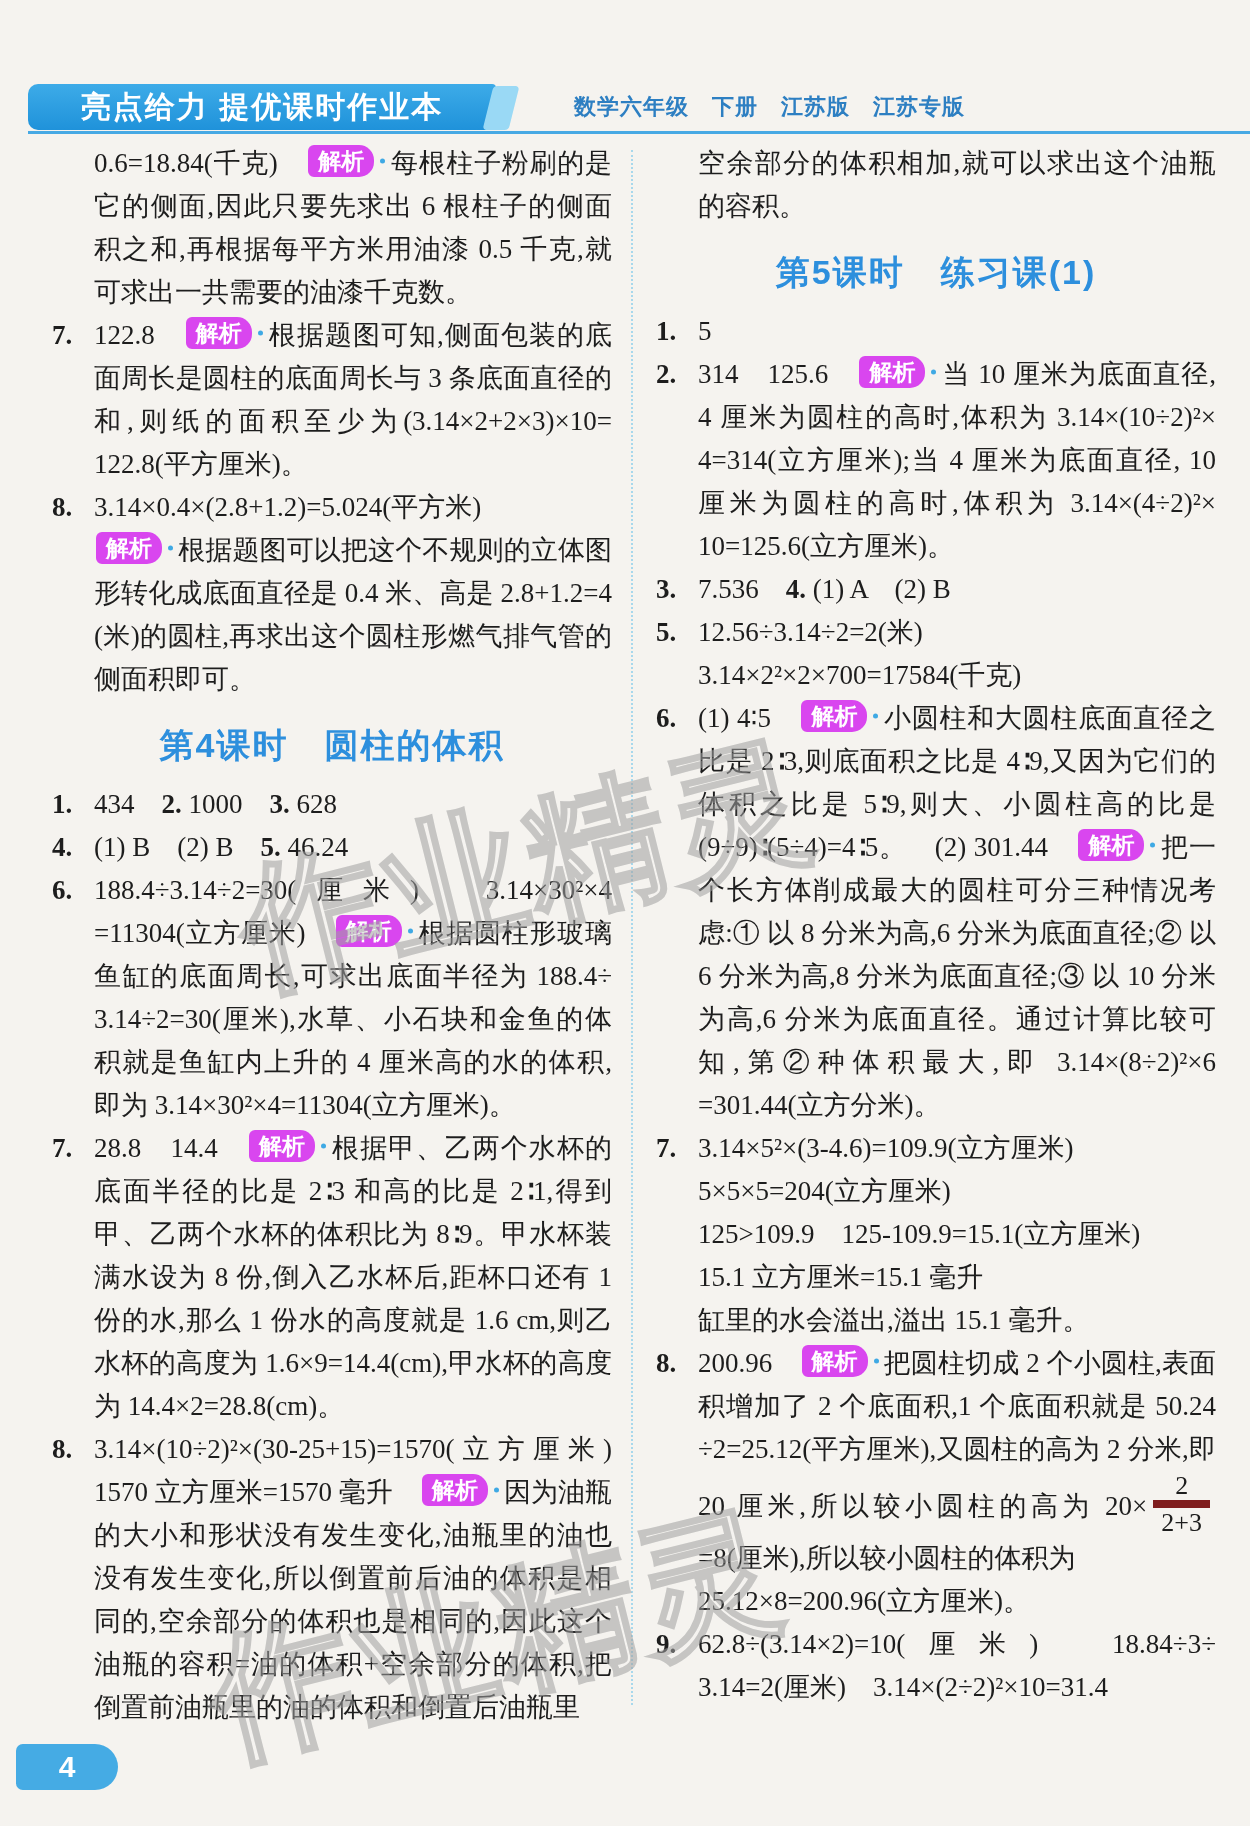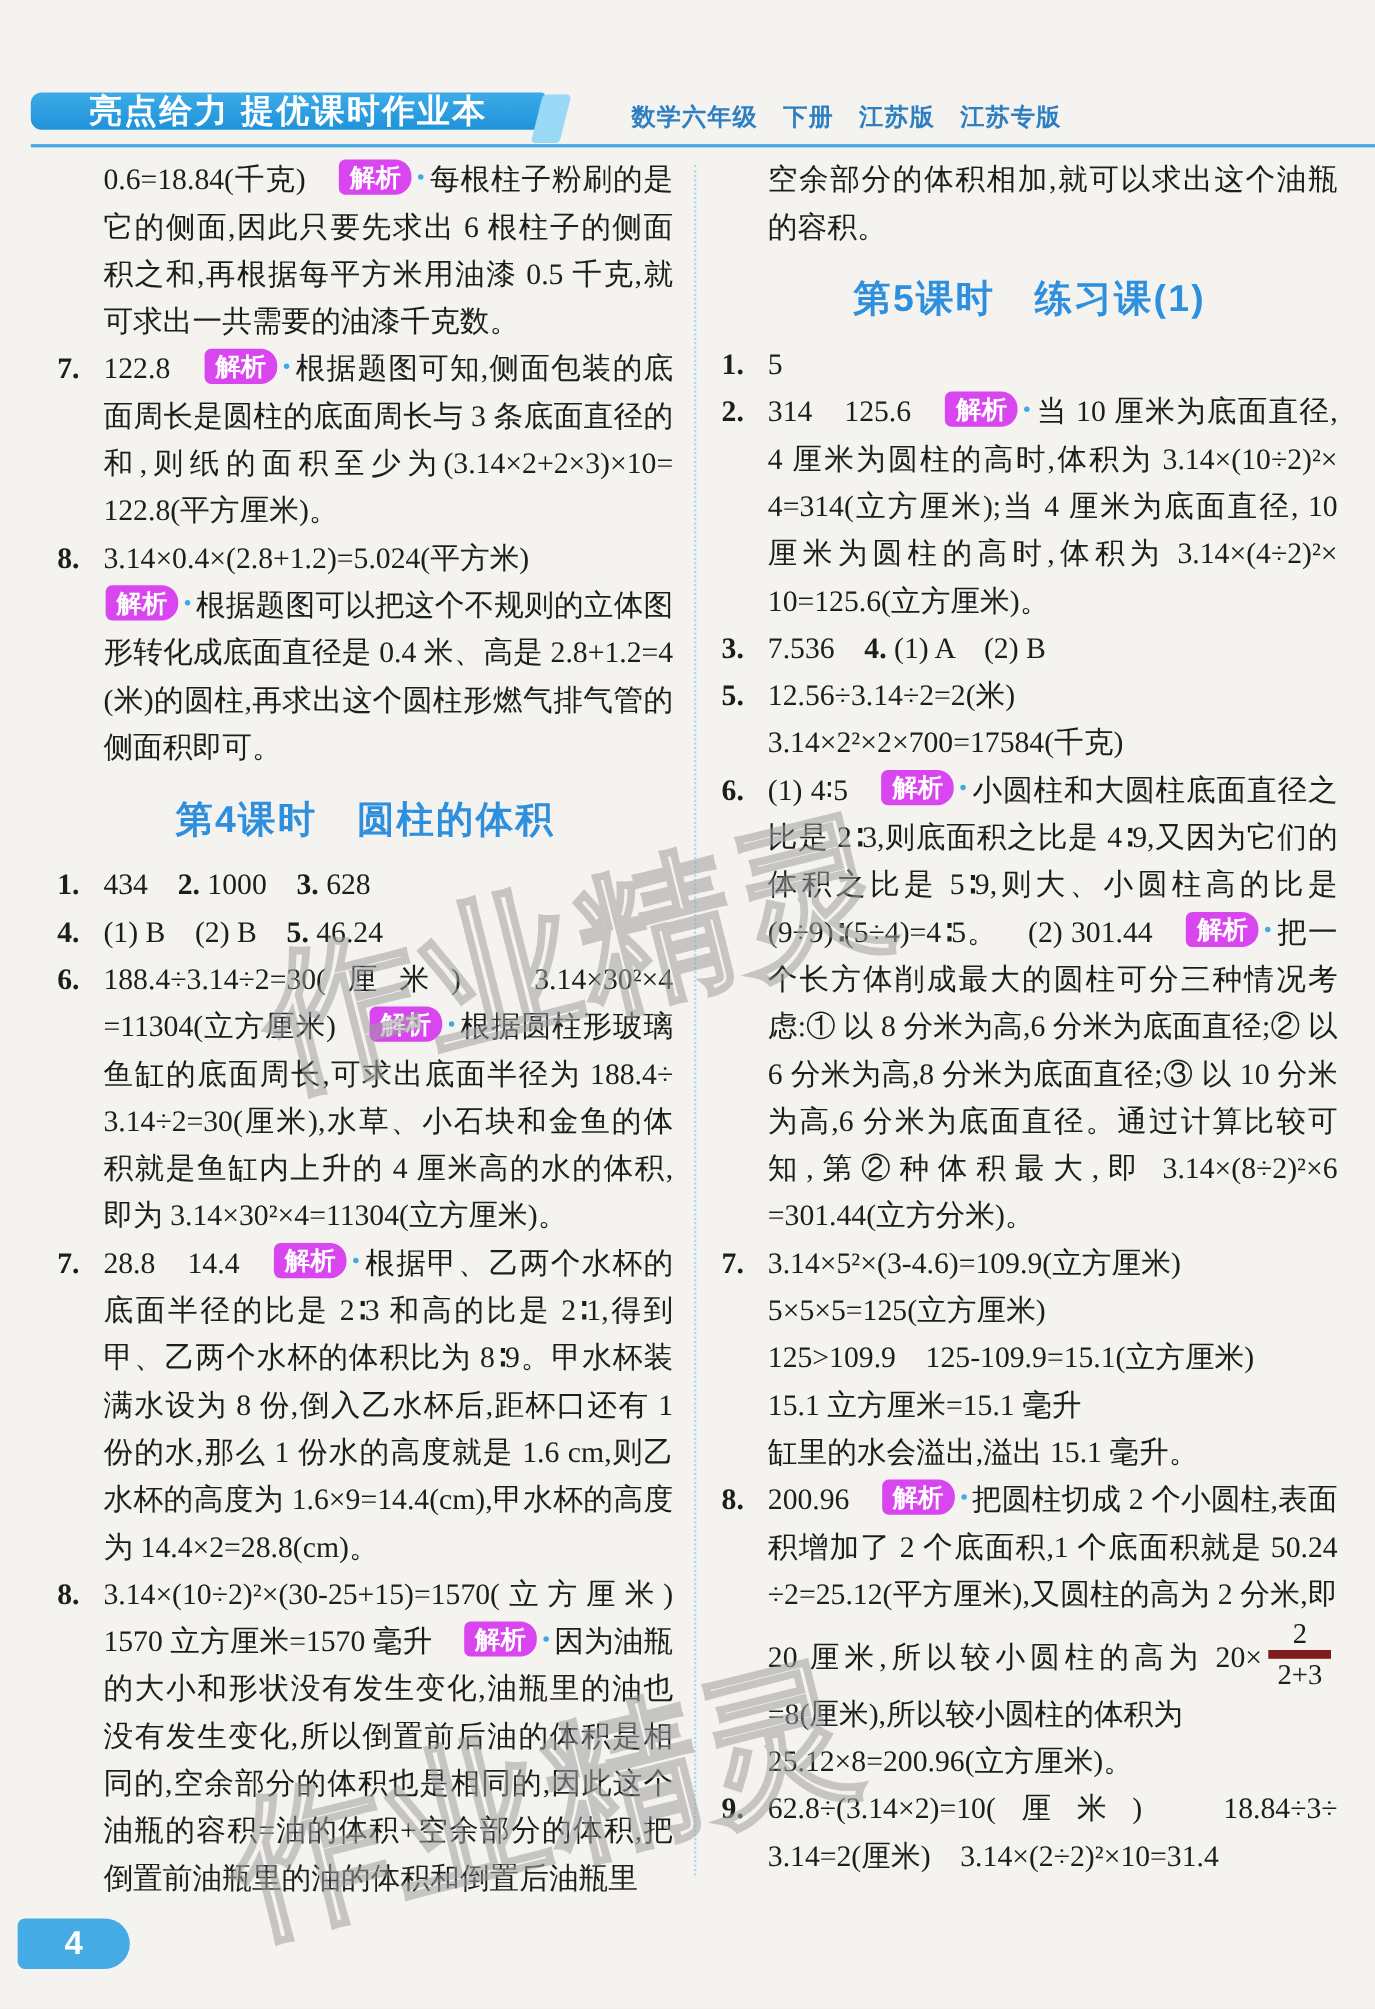--- a/index.html
+++ b/index.html
@@ -1,21 +1,21 @@
 <!DOCTYPE html>
 <html><head>
 <meta charset="utf-8">
 <style>
   html,body{margin:0;padding:0;}
   body{width:1250px;height:1826px;overflow:hidden;background:#e9e7e2;}
   .page{position:relative;width:1250px;height:1826px;background:#f5f3ef;
         font-family:"Liberation Serif","DejaVu Serif",serif;color:#1d1d1d;}
 
   
-  .brand-banner{position:absolute;left:28px;top:84px;width:468px;height:34px;
+  .brand-banner{position:absolute;left:28px;top:84px;width:468px;height:46px;
     background:linear-gradient(180deg,#3dabe8 0%,#1f92da 100%);
     border-radius:10px 4px 4px 10px;display:flex;align-items:center;justify-content:center;
     font-family:"Liberation Sans","DejaVu Sans",sans-serif;font-weight:bold;
     font-size:30px;color:#ffffff;letter-spacing:2px;}
   .brand-banner::after{content:"";position:absolute;right:-18px;top:2px;width:26px;height:44px;
     background:#9ad9f5;transform:skewX(-14deg);border-radius:4px;}
   .header-rule{position:absolute;left:28px;top:131px;width:1222px;height:3px;background:#47a9e4;}
   .subtitle{position:absolute;left:574px;top:92px;
     font-family:"Liberation Sans","DejaVu Sans",sans-serif;font-weight:bold;
     font-size:22px;color:#2d7fc2;letter-spacing:1px;white-space:nowrap;}
@@ -134,21 +134,21 @@
       <div class="item">
         <span class="item-num">5.</span>
         <div class="item-body"><span>12.56÷3.14÷2=2(米)</span><br><span>3.14×2²×2×700=17584(千克)</span></div>
       </div>
       <div class="item">
         <span class="item-num">6.</span>
         <div class="item-body"><span>(1) 4∶5　</span><span class="tag">解析</span><span>小圆柱和大圆柱底面直径之比是 2∶3,则底面积之比是 4∶9,又因为它们的体积之比是 5∶9,则大、小圆柱高的比是(9÷9)∶(5÷4)=4∶5。　(2) 301.44　</span><span class="tag">解析</span><span>把一个长方体削成最大的圆柱可分三种情况考虑:① 以 8 分米为高,6 分米为底面直径;② 以 6 分米为高,8 分米为底面直径;③ 以 10 分米为高,6 分米为底面直径。通过计算比较可知,第②种体积最大,即 3.14×(8÷2)²×6 =301.44(立方分米)。</span></div>
       </div>
       <div class="item">
         <span class="item-num">7.</span>
-        <div class="item-body"><span>3.14×5²×(3-4.6)=109.9(立方厘米)</span><br><span>5×5×5=125(立方厘米)</span><br><span>125&gt;109.9　125-109.9=15.1(立方厘米)</span><br><span>15.1 立方厘米=15.1 毫升</span><br><span>缸里的水会溢出,溢出 15.1 毫升。</span></div>
+        <div class="item-body"><span>3.14×5²×(3-4.6)=109.9(立方厘米)</span><br><span>5×5×5=204(立方厘米)</span><br><span>125&gt;109.9　125-109.9=15.1(立方厘米)</span><br><span>15.1 立方厘米=15.1 毫升</span><br><span>缸里的水会溢出,溢出 15.1 毫升。</span></div>
       </div>
       <div class="item">
         <span class="item-num">8.</span>
         <div class="item-body"><span>200.96　</span><span class="tag">解析</span><span>把圆柱切成 2 个小圆柱,表面积增加了 2 个底面积,1 个底面积就是 50.24 ÷2=25.12(平方厘米),又圆柱的高为 2 分米,即 20 厘米,所以较小圆柱的高为 20×</span><span class="frac"><span class="frac-num">2</span><span class="frac-den">2+3</span></span><span>=8(厘米),所以较小圆柱的体积为</span><br><span>25.12×8=200.96(立方厘米)。</span></div>
       </div>
       <div class="item">
         <span class="item-num">9.</span>
         <div class="item-body"><span>62.8÷(3.14×2)=10(厘米)　18.84÷3÷ 3.14=2(厘米)　3.14×(2÷2)²×10=31.4</span></div>
       </div>
     </div>

